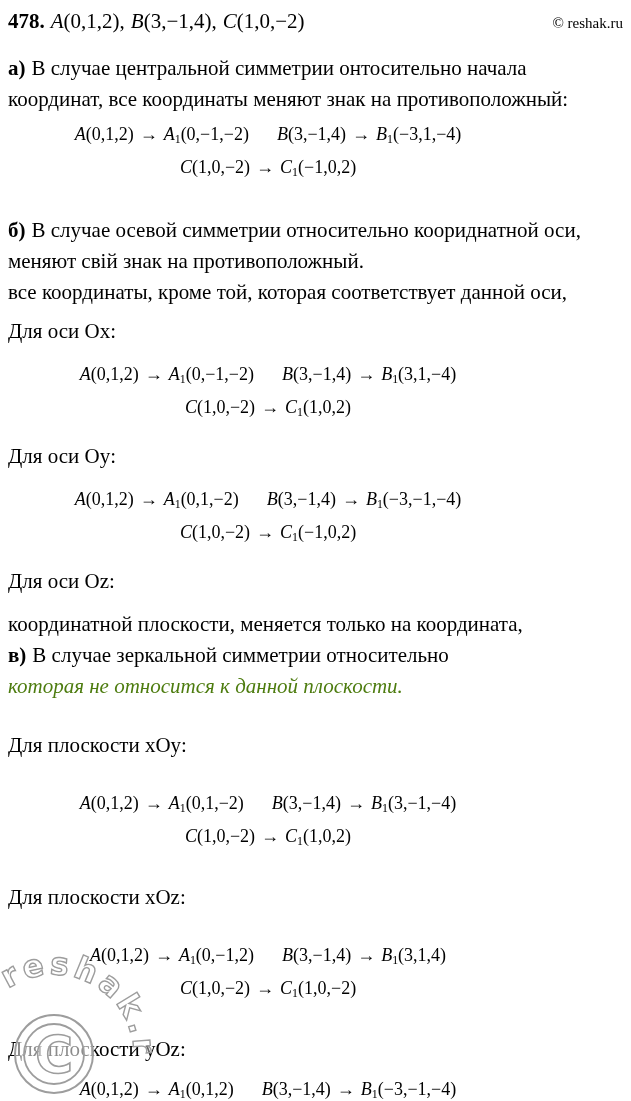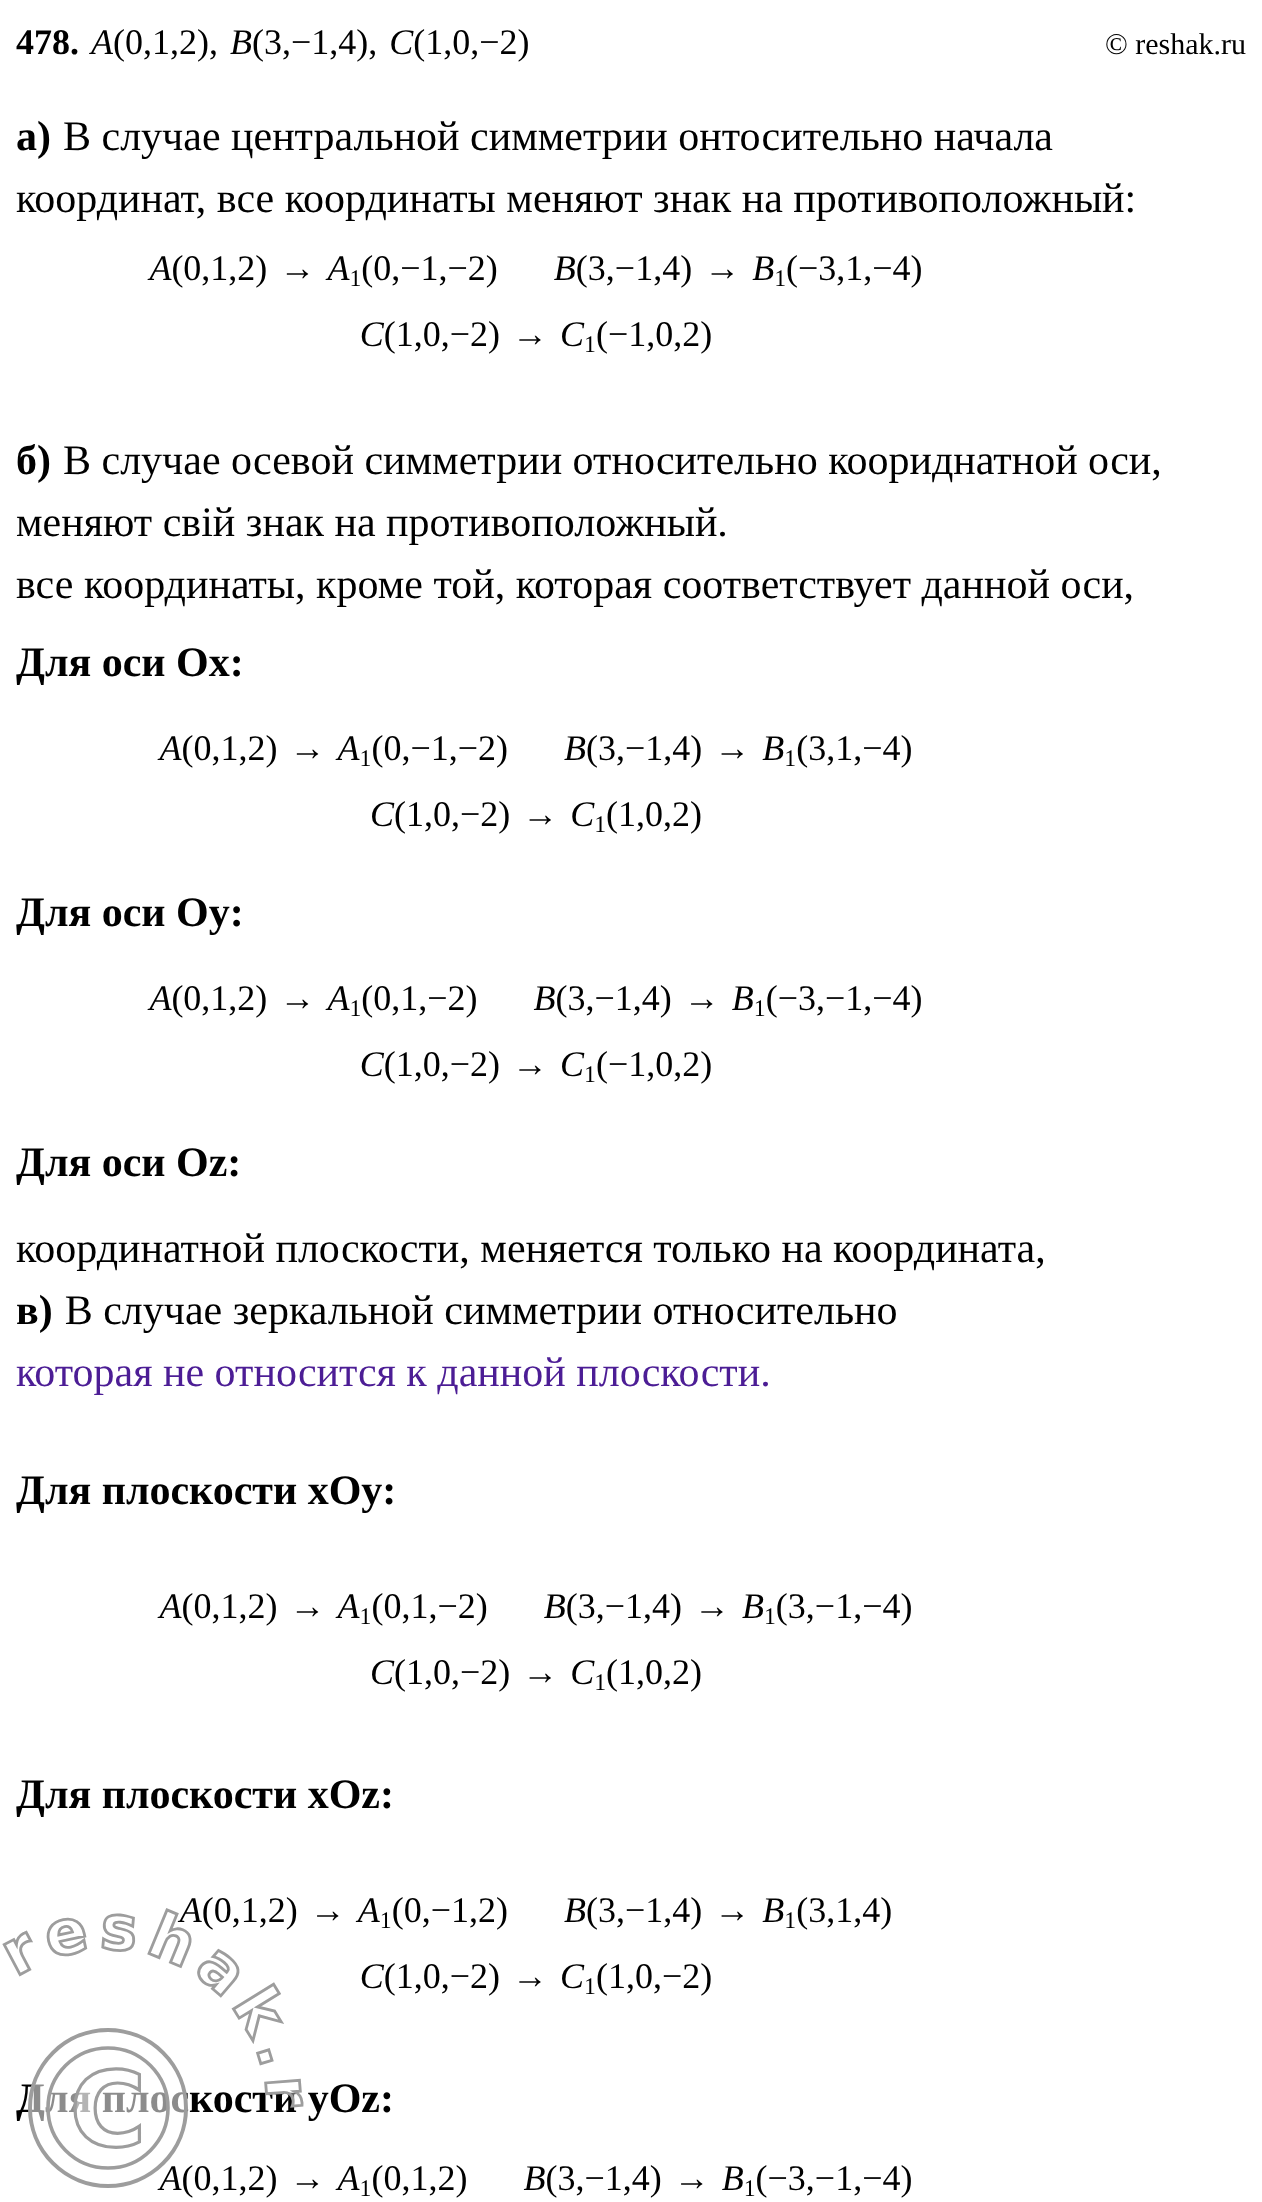--- a/index.html
+++ b/index.html
@@ -13,50 +13,50 @@
     overflow: hidden;
     position: relative;
     padding: 6px 8px 0 8px;
   }
   .header {
     display: flex;
     justify-content: space-between;
     align-items: baseline;
     line-height: 30px;
   }
-  .mathline { font-size: 18px; }
+  .mathline { font-size: 21px; }
   .mnum { font-weight: bold; margin-right: 6px; }
   .pt { margin-right: 6px; white-space: nowrap; }
   .pt i, .f i { font-style: italic; font-family: "Liberation Serif", serif; }
   .copyright { font-size: 15px; }
   .pline { line-height: 31px; }
   .lead { font-weight: bold; margin-right: 6px; }
   h2 {
     font-size: 21px;
-    font-weight: bold;
+    font-weight: normal;
     margin: 0;
     line-height: 26px;
   }
   .fblock {
     width: 520px;
     text-align: center;
     font-size: 18px;
   }
   .fline { line-height: 31px; white-space: nowrap; }
   .f { white-space: nowrap; }
   .f + .f { margin-left: 28px; }
   .arr { margin: 0 6px; }
   sub {
     font-size: 0.66em;
     font-style: normal;
     vertical-align: baseline;
     position: relative;
     top: 0.28em;
   }
-  .faded { color: #4c1d95; }
+  .faded { color: #4d7c0f; font-style: italic; }
   .mt4  { margin-top: 4px; }
   .mt10 { margin-top: 10px; }
   .mt11 { margin-top: 11px; }
   .mt12 { margin-top: 12px; }
   .mt15 { margin-top: 15px; }
   .mt16 { margin-top: 30px; }
   .mt18 { margin-top: 18px; }
   .wm {
     position: absolute;
     left: -6px;

